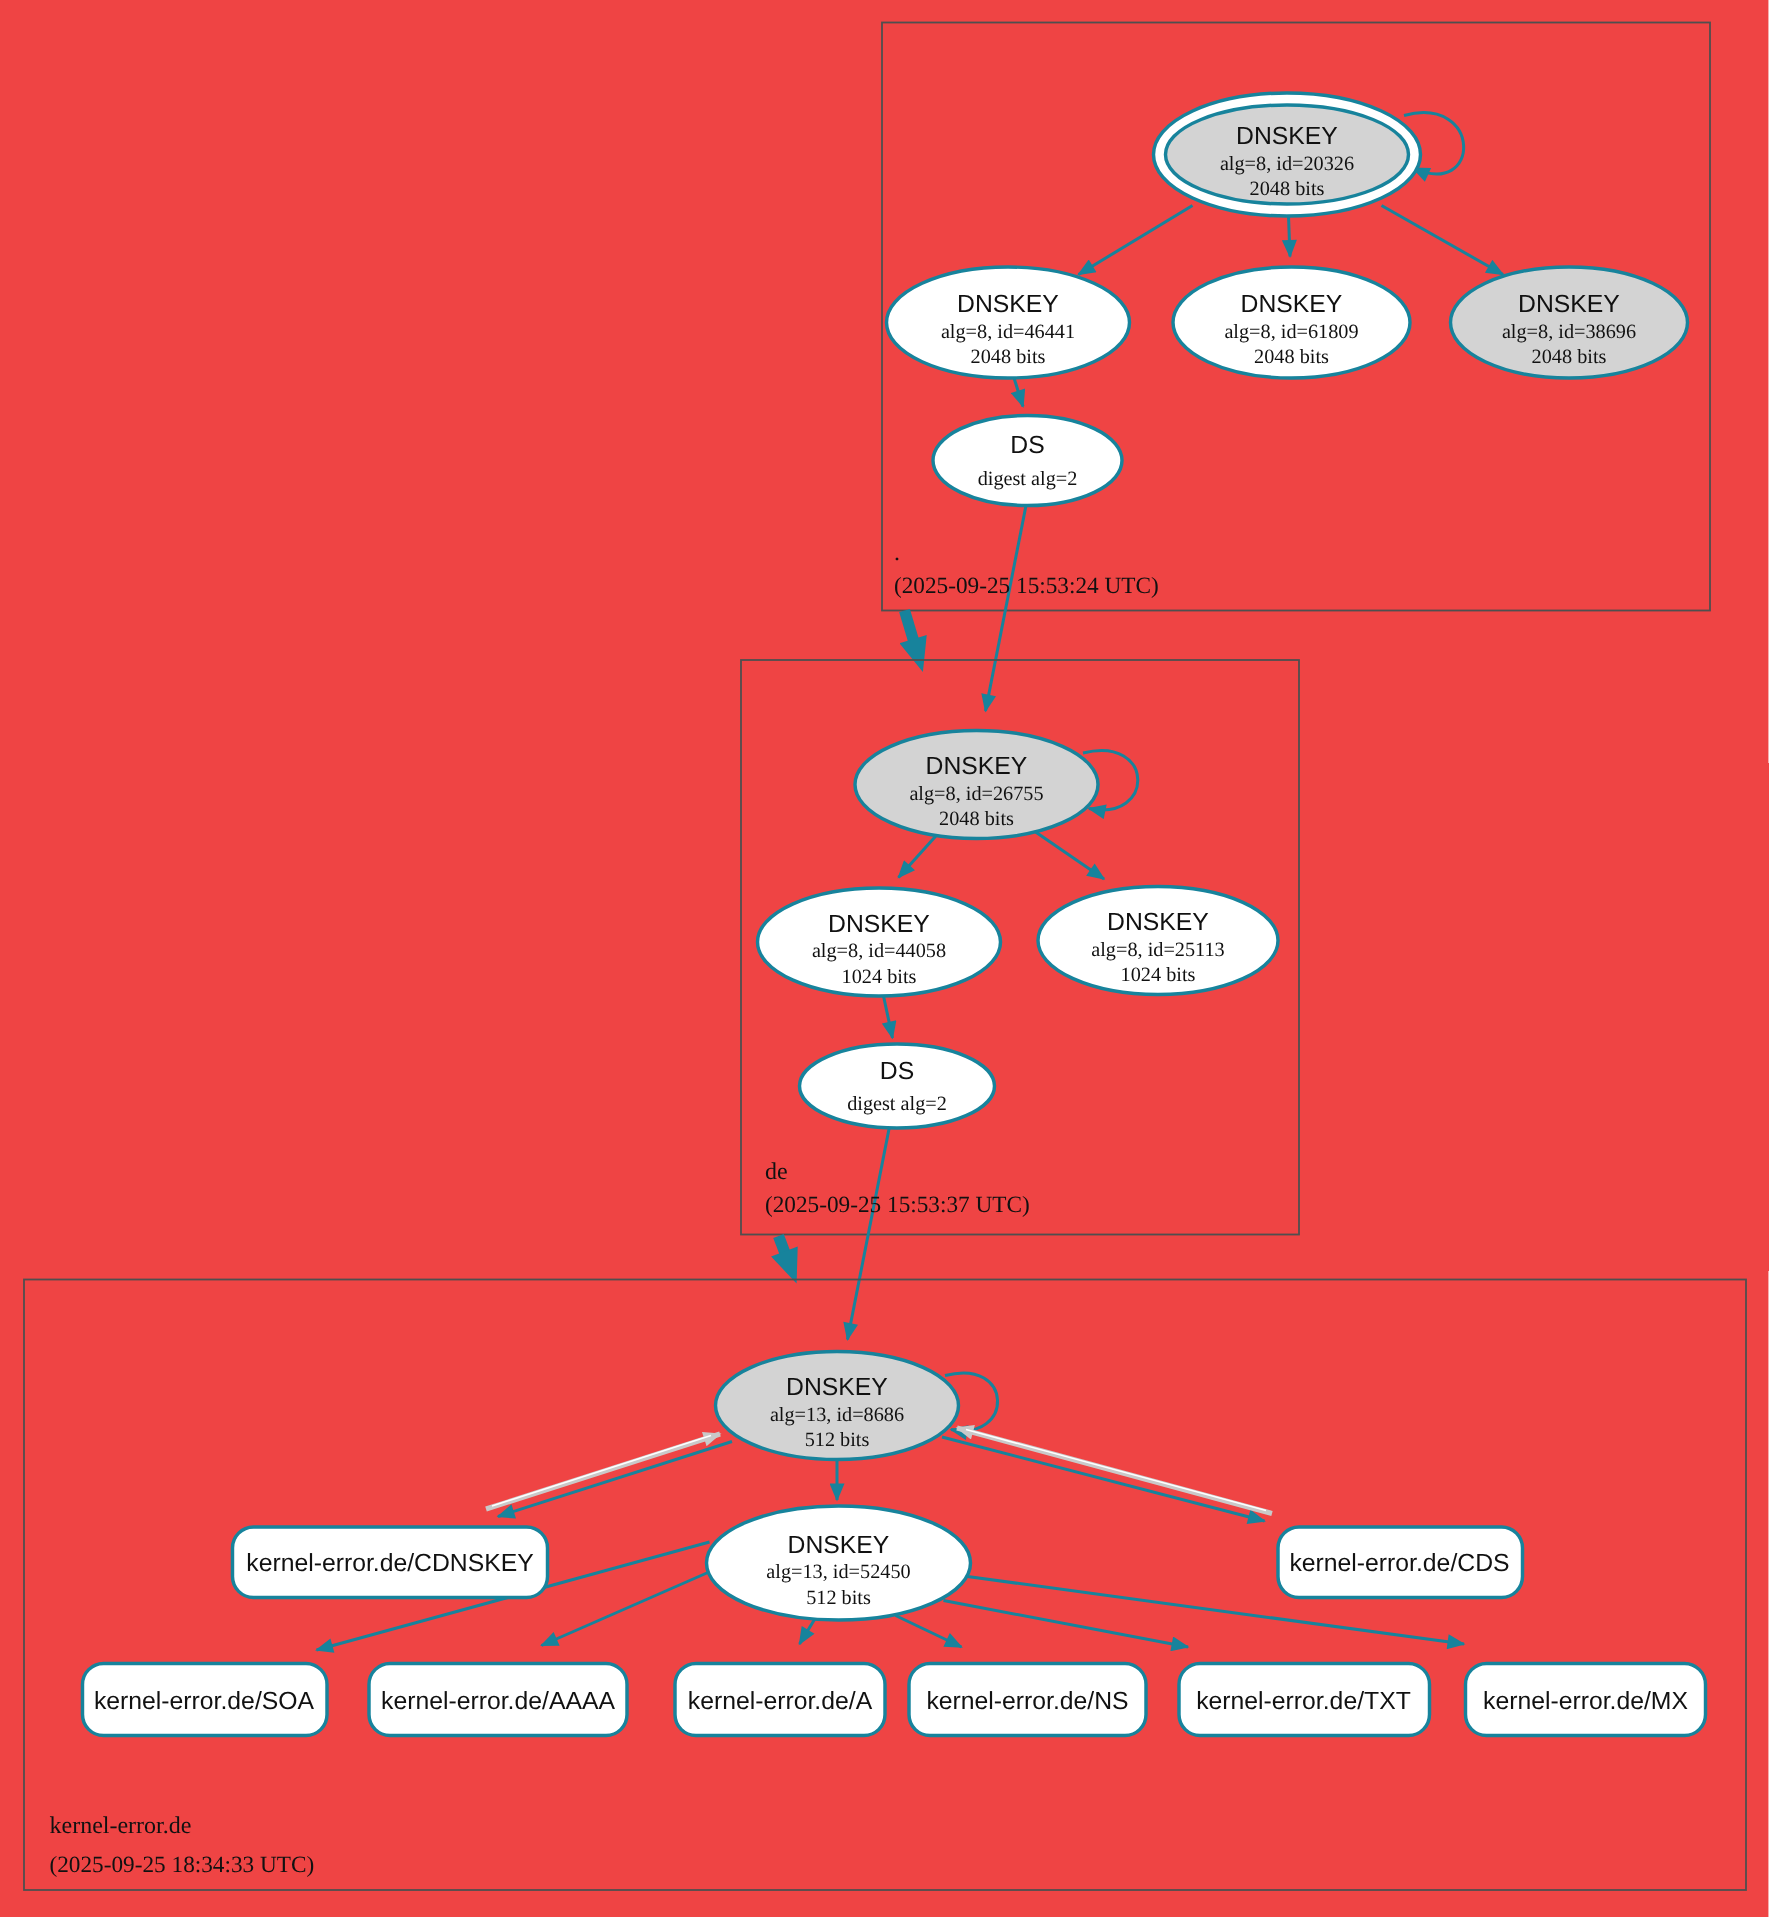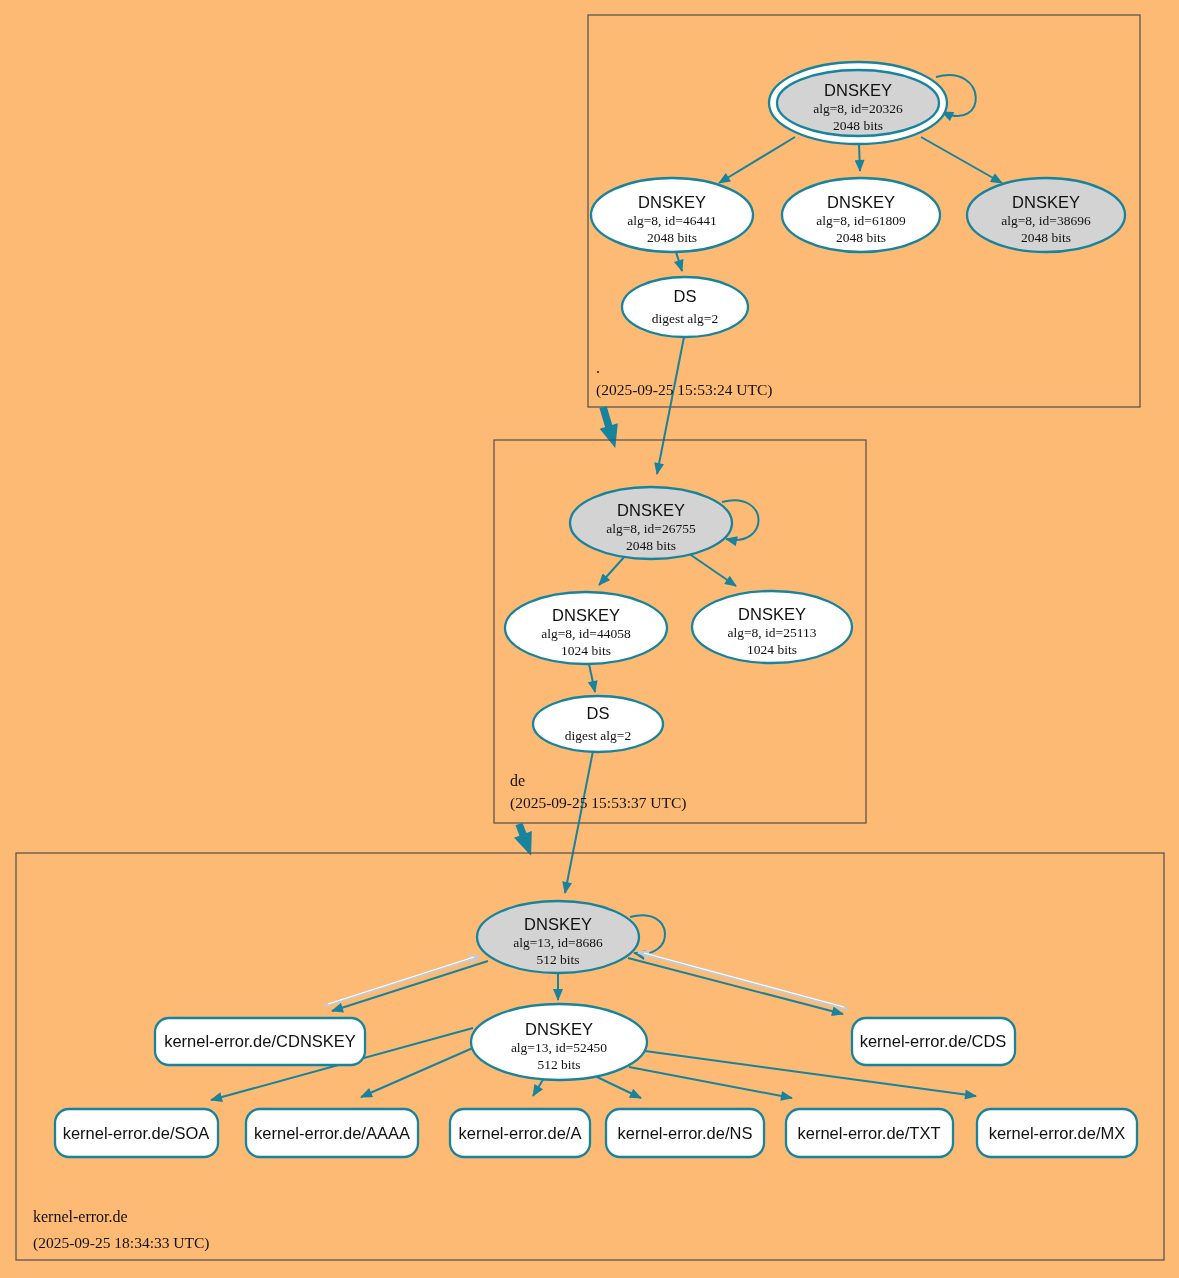--- a/index.html
+++ b/index.html
@@ -1,16 +1,16 @@
 <!DOCTYPE html>
 <html><head>
 <meta charset="utf-8">
 <style>
   html,body{margin:0;padding:0;background:#ffffff;}
-  .stage{position:relative;width:1179px;height:1278px;background:#fdba74;overflow:hidden;}
+  .stage{position:relative;width:1179px;height:1278px;background:#ef4444;overflow:hidden;}
   svg{display:block;}
   .zone-box{fill:none;stroke:#4f4f4f;stroke-width:1.2px;}
   .edge{stroke:#17839c;stroke-width:2px;fill:none;}
   .edge-thick{stroke:#17839c;stroke-width:7.5px;fill:none;}
   .edge-gray{stroke:#c9c9c9;stroke-width:3.4px;fill:none;}
   .edge-gray-core{stroke:#ffffff;stroke-width:1.1px;fill:none;}
   .node-outline{stroke:#17839c;stroke-width:2.3px;}
   .fill-gray{fill:#d3d3d3;}
   .fill-white{fill:#ffffff;}
   .t{text-anchor:middle;}

